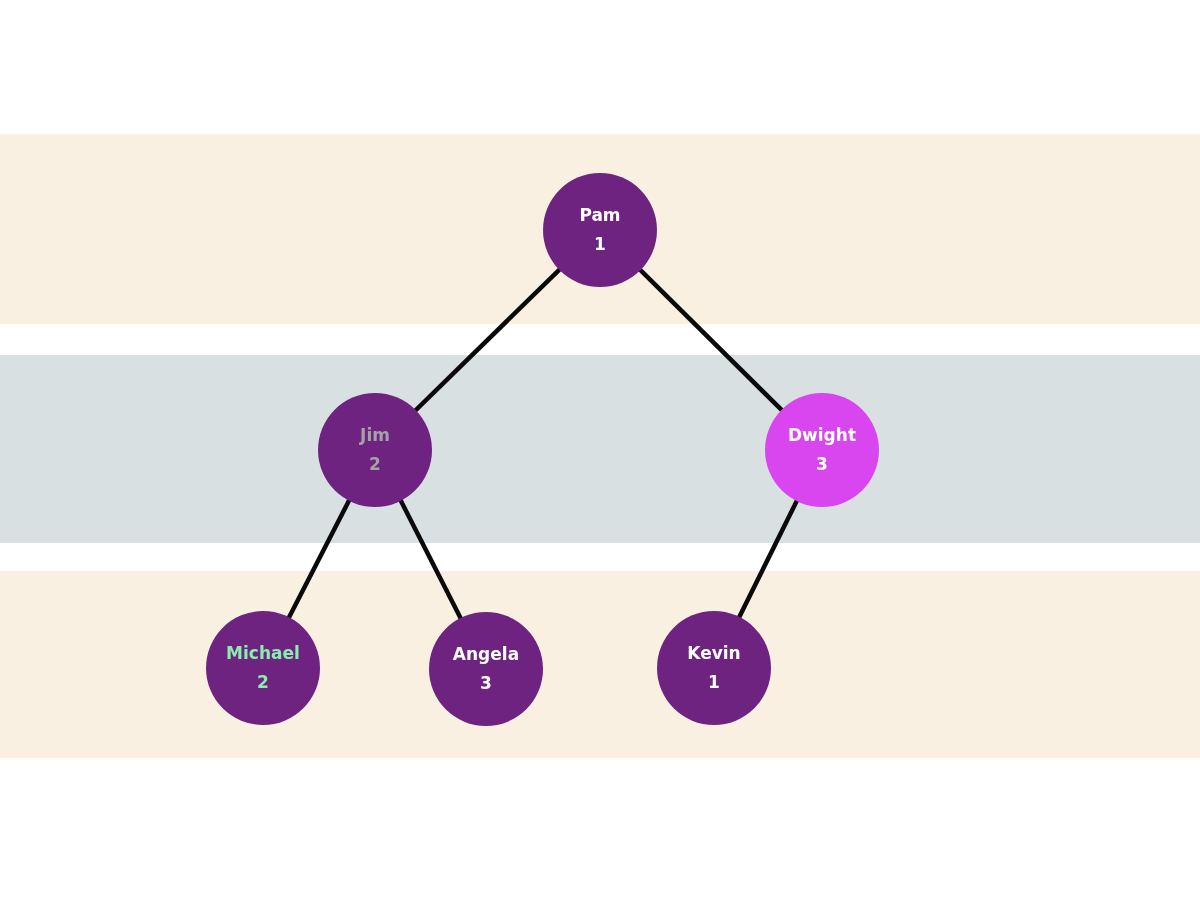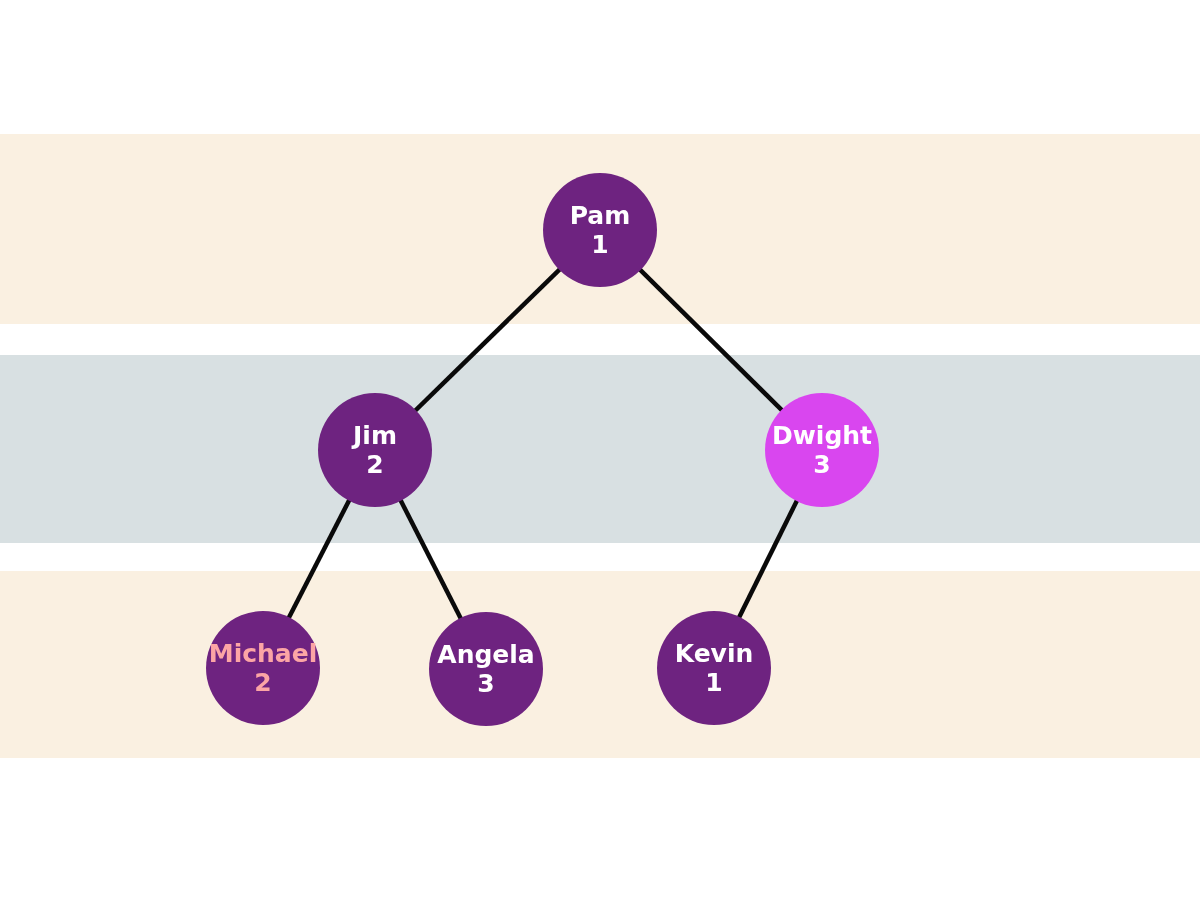--- a/index.html
+++ b/index.html
@@ -36,21 +36,21 @@
   }
   .node {
     position: absolute;
     border-radius: 50%;
     display: flex;
     flex-direction: column;
     align-items: center;
     justify-content: center;
     text-align: center;
     font-weight: bold;
-    font-size: 25px;
+    font-size: 17px;
     line-height: 29px;
   }
   .node span { display: block; }
 </style>
 </head>
 <body>
 
 <div class="stage" style="width: 1200px; height: 900px; background: rgb(255, 255, 255);">
     <div class="band" style="top: 134px; height: 190px; background: rgb(250, 240, 225);"></div>
     <div class="band" style="top: 355px; height: 188px; background: rgb(216, 224, 226);"></div>
@@ -60,29 +60,29 @@
       <line x1="600" y1="230" x2="822" y2="450" stroke="#0a0a0a" stroke-width="4.5"></line>
       <line x1="375" y1="450" x2="263" y2="668" stroke="#0a0a0a" stroke-width="4.5"></line>
       <line x1="375" y1="450" x2="486" y2="668" stroke="#0a0a0a" stroke-width="4.5"></line>
       <line x1="822" y1="450" x2="714" y2="668" stroke="#0a0a0a" stroke-width="4.5"></line>
     </svg>
     <div class="node-layer">
       <div class="node" style="left: 543px; top: 173px; width: 114px; height: 114px; background: rgb(110, 35, 128); color: rgb(255, 255, 255);">
         <span>Pam</span>
         <span>1</span>
       </div>
-      <div class="node" style="left: 318px; top: 393px; width: 114px; height: 114px; background: rgb(110, 35, 128); color: #ffffff;">
+      <div class="node" style="left: 318px; top: 393px; width: 114px; height: 114px; background: rgb(110, 35, 128); color: #a3a3a3;">
         <span>Jim</span>
         <span>2</span>
       </div>
       <div class="node" style="left: 765px; top: 393px; width: 114px; height: 114px; background: #d946ef; color: rgb(255, 255, 255);">
         <span>Dwight</span>
         <span>3</span>
       </div>
-      <div class="node" style="left: 206px; top: 611px; width: 114px; height: 114px; background: rgb(110, 35, 128); color: #fca5a5;">
+      <div class="node" style="left: 206px; top: 611px; width: 114px; height: 114px; background: rgb(110, 35, 128); color: #86efac;">
         <span>Michael</span>
         <span>2</span>
       </div>
       <div class="node" style="left: 429px; top: 612px; width: 114px; height: 114px; background: rgb(110, 35, 128); color: rgb(255, 255, 255);">
         <span>Angela</span>
         <span>3</span>
       </div>
       <div class="node" style="left: 657px; top: 611px; width: 114px; height: 114px; background: rgb(110, 35, 128); color: rgb(255, 255, 255);">
         <span>Kevin</span>
         <span>1</span>

